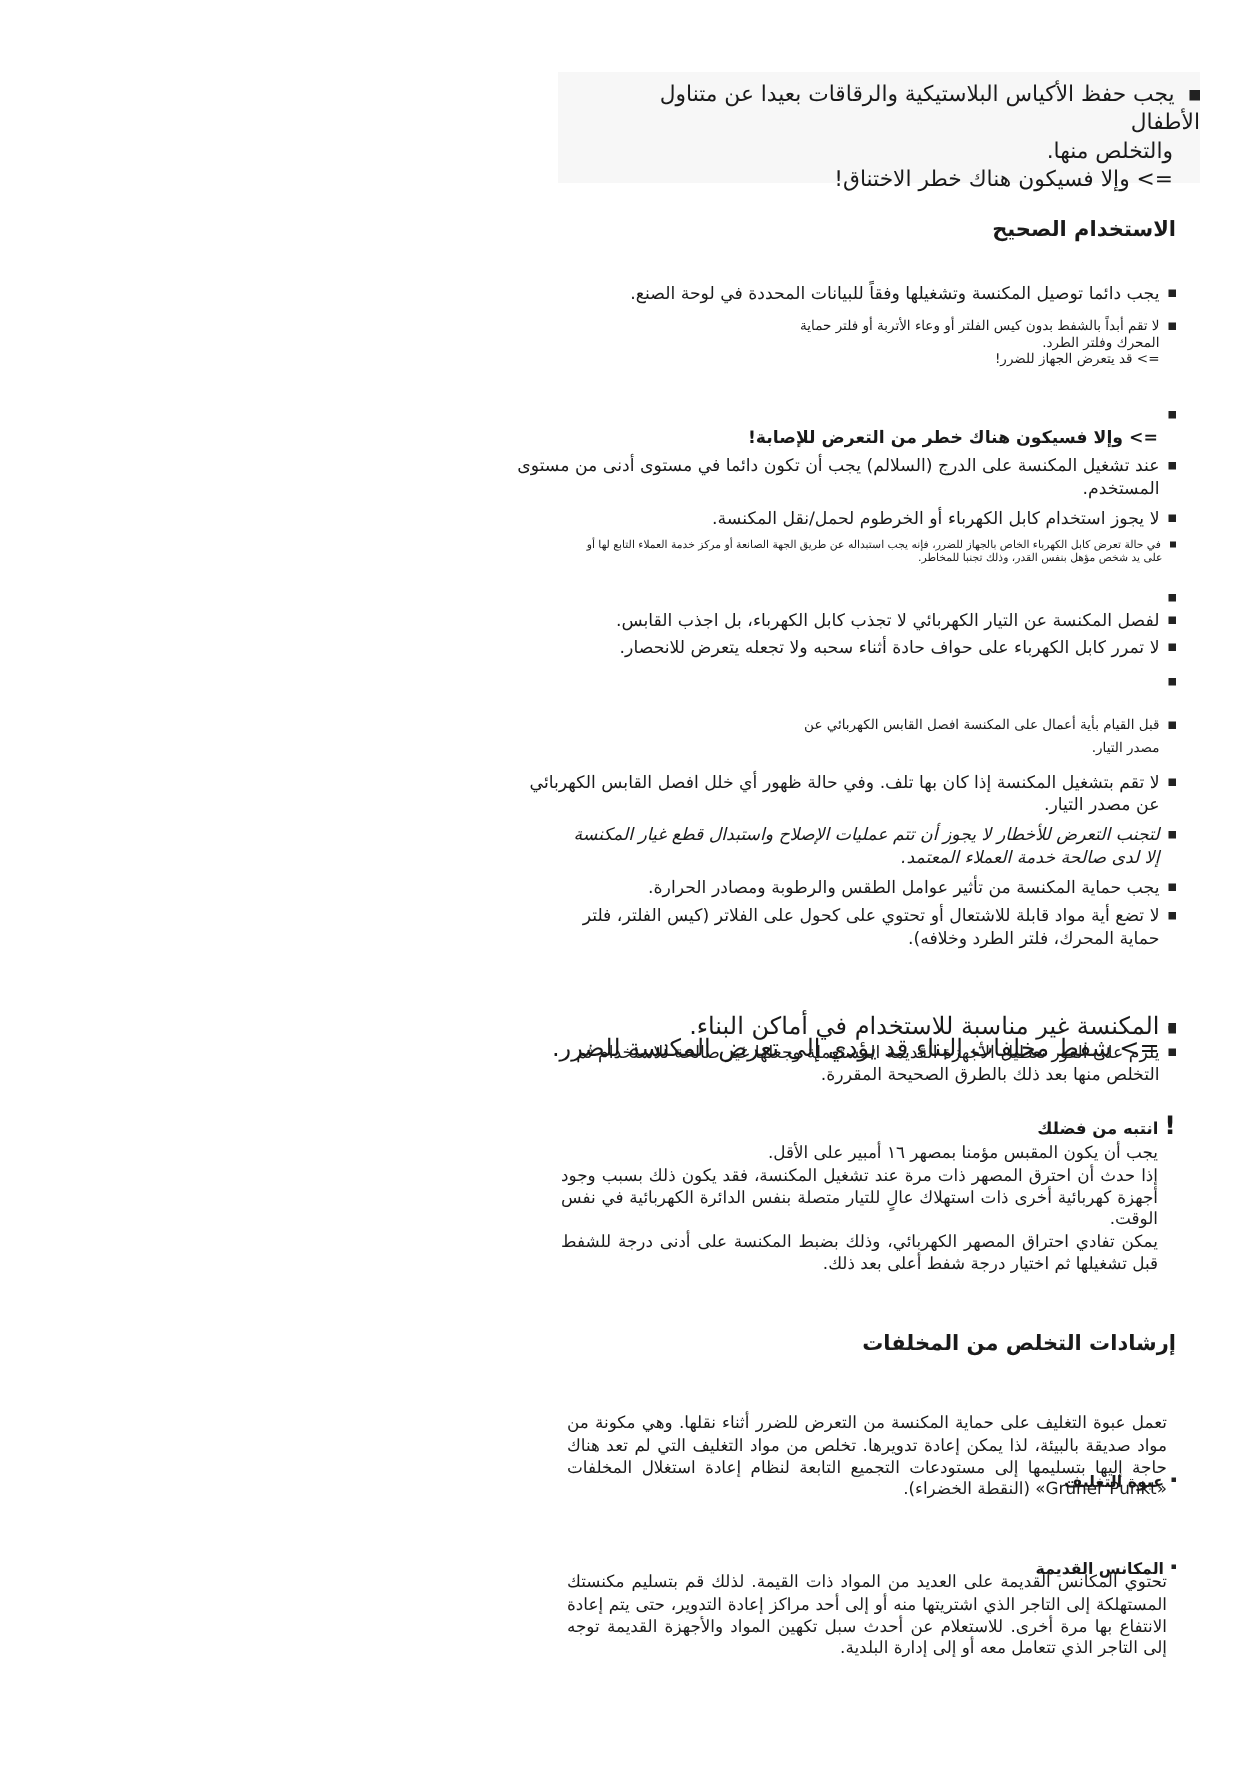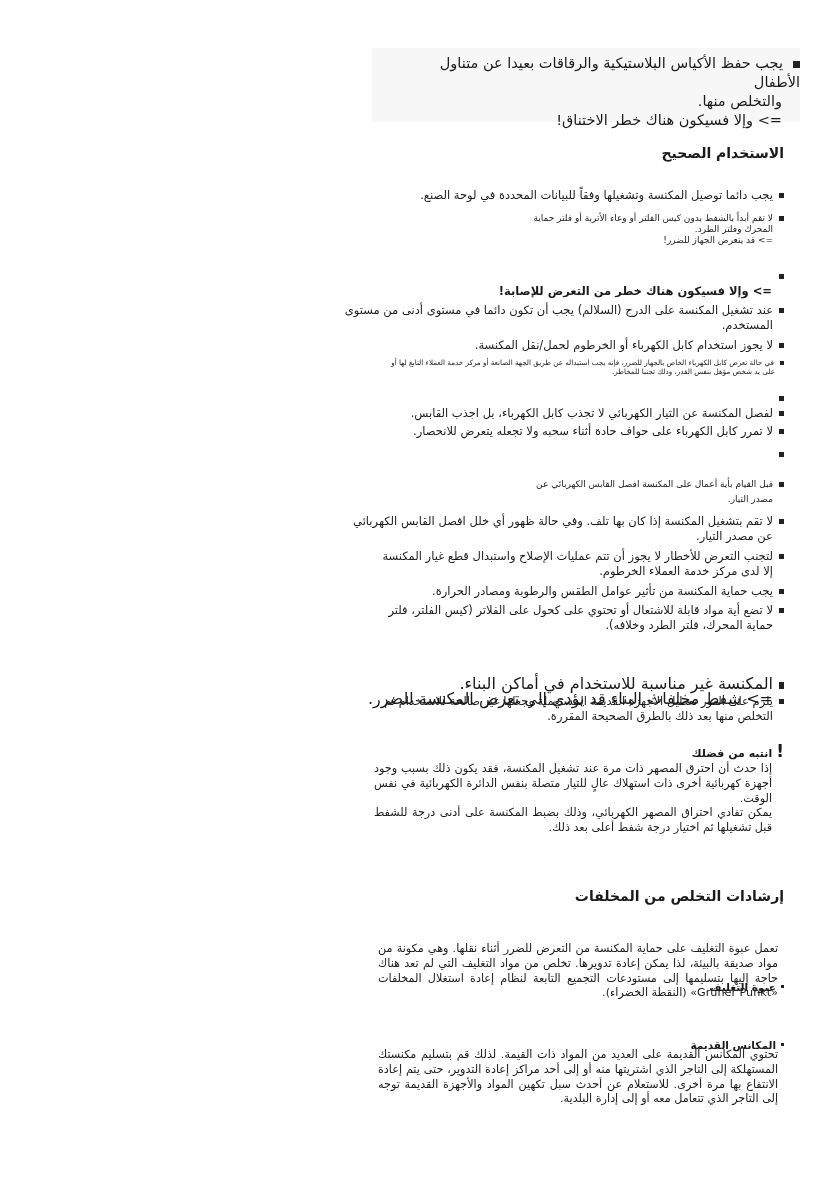--- a/index.html
+++ b/index.html
@@ -71,23 +71,23 @@
   <div class="ln sm" style="top:479px;">
     <div><span class="b"></span><span>قبل القيام بأية أعمال على المكنسة افصل القابس الكهربائي عن</span></div>
     <div style="padding-right:11px;margin-top:4px;">مصدر التيار.</div>
   </div>
 
   <div class="ln md" style="top:514px;">
     <div><span class="b"></span><span>لا تقم بتشغيل المكنسة إذا كان بها تلف. وفي حالة ظهور أي خلل افصل القابس الكهربائي</span></div>
     <div style="padding-right:11px;">عن مصدر التيار.</div>
   </div>
 
-  <div class="ln md" style="top:549px;">
+  <div class="ln md" style="top:549px;font-style:italic;">
     <div><span class="b"></span><span>لتجنب التعرض للأخطار لا يجوز أن تتم عمليات الإصلاح واستبدال قطع غيار المكنسة</span></div>
-    <div style="padding-right:11px;">إلا لدى مركز خدمة العملاء الخرطوم.</div>
+    <div style="padding-right:11px;">إلا لدى صالحة خدمة العملاء المعتمد.</div>
   </div>
 
   <div class="ln md" style="top:584px;"><span class="b"></span><span>يجب حماية المكنسة من تأثير عوامل الطقس والرطوبة ومصادر الحرارة.</span></div>
 
   <div class="ln md" style="top:603px;">
     <div><span class="b"></span><span>لا تضع أية مواد قابلة للاشتعال أو تحتوي على كحول على الفلاتر (كيس الفلتر، فلتر</span></div>
     <div style="padding-right:11px;">حماية المحرك، فلتر الطرد وخلافه).</div>
   </div>
 
   <div class="ln md" style="top:676px;font-size:16px;line-height:15px;">
@@ -99,20 +99,21 @@
 
   <div class="ln md" style="top:694px;">
     <div><span class="b"></span><span>يلزم على الفور تعطيل الأجهزة القديمة المستعملة وجعلها غير صالحة للاستخدام ثم</span></div>
     <div style="padding-right:11px;">التخلص منها بعد ذلك بالطرق الصحيحة المقررة.</div>
   </div>
 
   <div class="ln" style="top:741px;">
     <span class="warn-ex">!</span><span class="warn-title">انتبه من فضلك</span>
   </div>
   <div class="para" style="top:762px;width:398px;right:68px;">
+    <div>يجب أن يكون المقبس مؤمنا بمصهر ١٦ أمبير على الأقل.</div>
     <div>إذا حدث أن احترق المصهر ذات مرة عند تشغيل المكنسة، فقد يكون ذلك بسبب وجود أجهزة كهربائية أخرى ذات استهلاك عالٍ للتيار متصلة بنفس الدائرة الكهربائية في نفس الوقت.</div>
     <div>يمكن تفادي احتراق المصهر الكهربائي، وذلك بضبط المكنسة على أدنى درجة للشفط قبل تشغيلها ثم اختيار درجة شفط أعلى بعد ذلك.</div>
   </div>
 
   <h2 style="top:888px;">إرشادات التخلص من المخلفات</h2>
 
   <div class="ln" style="top:928px;margin-top:48px;"><span class="wbullet"></span><span class="sub">عبوة التغليف</span></div>
   <div class="para" style="top:942px;width:400px;right:62px;">تعمل عبوة التغليف على حماية المكنسة من التعرض للضرر أثناء نقلها. وهي مكونة من مواد صديقة بالبيئة، لذا يمكن إعادة تدويرها. تخلص من مواد التغليف التي لم تعد هناك حاجة إليها بتسليمها إلى مستودعات التجميع التابعة لنظام إعادة استغلال المخلفات «Grüner Punkt» (النقطة الخضراء).</div>
 
   <div class="ln" style="top:1034px;"><span class="wbullet"></span><span class="sub">المكانس القديمة</span></div>

